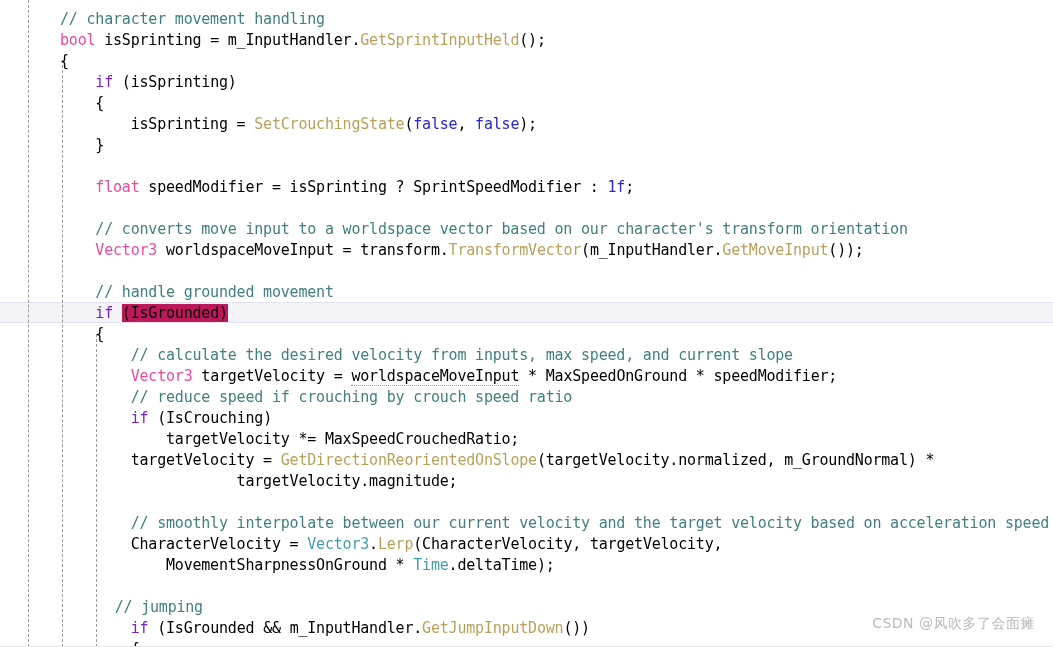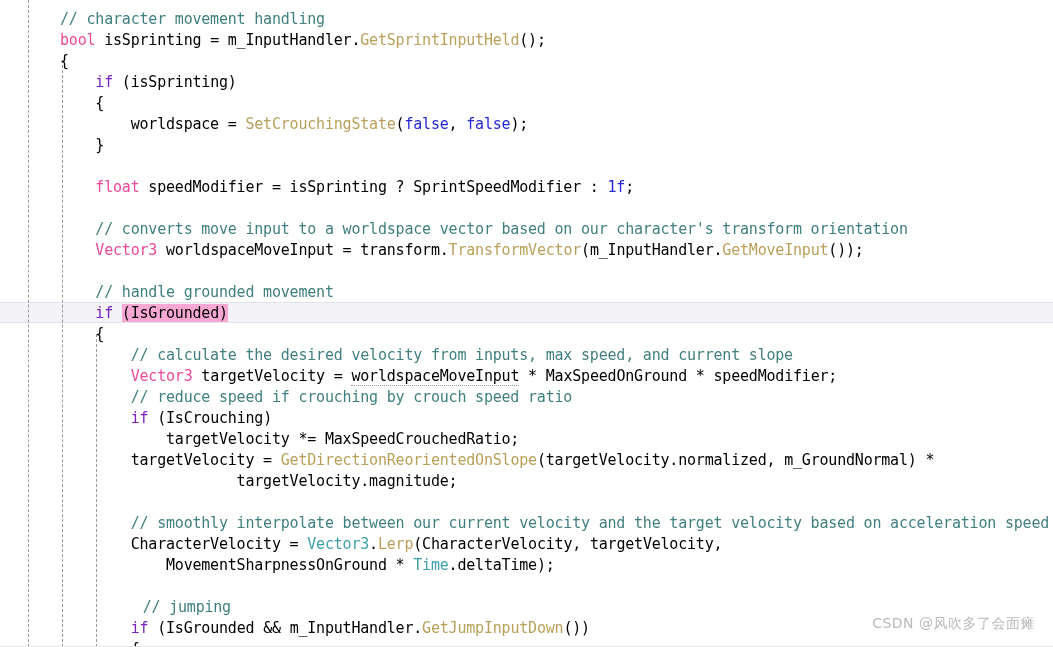--- a/index.html
+++ b/index.html
@@ -83,21 +83,21 @@
   .t-id   { color: #000000; }   
   .t-punc { color: #000000; }
 
   
   .spell {
     border-bottom: 1px dotted #9a9a9a;
   }
 
   
   .match-hl {
-    background: #f9a8d4;
+    background: #be185d;
   }
 
   
   .watermark {
     position: absolute;
     right: 18px;
     bottom: 14px;
     font-family: "DejaVu Sans", "Liberation Sans", sans-serif;
     font-size: 14px;
     color: #b9b9b9;
@@ -122,21 +122,21 @@
     <div class="line" style="top:9px; left:60px;"><span class="t-com">// character movement handling</span></div>
 
     <div class="line" style="top:30px; left:60px;"><span class="t-type">bool</span><span class="t-id"> isSprinting = m_InputHandler.</span><span class="t-fn">GetSprintInputHeld</span><span class="t-punc">();</span></div>
 
     <div class="line" style="top:51px; left:60px;"><span class="t-punc">{</span></div>
 
     <div class="line" style="top:72px; left:60px;text-align:center;"><span class="t-id">    </span><span class="t-kw">if</span><span class="t-punc"> (</span><span class="t-id">isSprinting</span><span class="t-punc">)</span></div>
 
     <div class="line" style="top:93px; left:60px;"><span class="t-punc">    {</span></div>
 
-    <div class="line" style="top:114px; left:60px;"><span class="t-id">        worldspace = </span><span class="t-fn">SetCrouchingState</span><span class="t-punc">(</span><span class="t-lit">false</span><span class="t-punc">, </span><span class="t-lit">false</span><span class="t-punc">);</span></div>
+    <div class="line" style="top:114px; left:60px;"><span class="t-id">        isSprinting = </span><span class="t-fn">SetCrouchingState</span><span class="t-punc">(</span><span class="t-lit">false</span><span class="t-punc">, </span><span class="t-lit">false</span><span class="t-punc">);</span></div>
 
     <div class="line" style="top:135px; left:60px;"><span class="t-punc">    }</span></div>
 
     <div class="line" style="top:177px; left:60px;"><span class="t-id">    </span><span class="t-type">float</span><span class="t-id"> speedModifier = isSprinting ? SprintSpeedModifier : </span><span class="t-lit">1f</span><span class="t-punc">;</span></div>
 
     <div class="line" style="top:219px; left:60px;"><span class="t-com">    // converts move input to a worldspace vector based on our character's transform orientation</span></div>
 
     <div class="line" style="top:240px; left:60px;"><span class="t-id">    </span><span class="t-type">Vector3</span><span class="t-id"> worldspaceMoveInput = transform.</span><span class="t-fn">TransformVector</span><span class="t-punc">(</span><span class="t-id">m_InputHandler.</span><span class="t-fn">GetMoveInput</span><span class="t-punc">());</span></div>
 
     <div class="line" style="top:282px; left:60px;"><span class="t-com">    // handle grounded movement</span></div>
@@ -159,21 +159,21 @@
     <div class="line" style="top:450px; left:60px;"><span class="t-id">        targetVelocity = </span><span class="t-fn">GetDirectionReorientedOnSlope</span><span class="t-punc">(</span><span class="t-id">targetVelocity.normalized, m_GroundNormal</span><span class="t-punc">) *</span></div>
 
     <div class="line" style="top:471px; left:60px;"><span class="t-id">                    targetVelocity.magnitude;</span></div>
 
     <div class="line" style="top:513px; left:60px;"><span class="t-com">        // smoothly interpolate between our current velocity and the target velocity based on acceleration speed</span></div>
 
     <div class="line" style="top:534px; left:60px;text-align:center;"><span class="t-id">        CharacterVelocity = </span><span class="t-cls">Vector3</span><span class="t-punc">.</span><span class="t-fn">Lerp</span><span class="t-punc">(</span><span class="t-id">CharacterVelocity, targetVelocity,</span></div>
 
     <div class="line" style="top:555px; left:60px;"><span class="t-id">            MovementSharpnessOnGround * </span><span class="t-cls">Time</span><span class="t-punc">.</span><span class="t-id">deltaTime</span><span class="t-punc">);</span></div>
 
-    <div class="line" style="top:597px; left:72px;"><span class="t-com">        // jumping</span></div>
+    <div class="line" style="top:597px; left:44px;"><span class="t-com">        // jumping</span></div>
 
     <div class="line" style="top:618px; left:60px;"><span class="t-id">        </span><span class="t-kw">if</span><span class="t-punc"> (</span><span class="t-id">IsGrounded &amp;&amp; m_InputHandler.</span><span class="t-fn">GetJumpInputDown</span><span class="t-punc">())</span></div>
 
     <div class="line" style="top:639px; left:60px;"><span class="t-punc">        {</span></div>
 
   </div>
 
   <div class="bottom-rule"></div>
 
   <div class="watermark">CSDN @风吹多了会面瘫</div>

